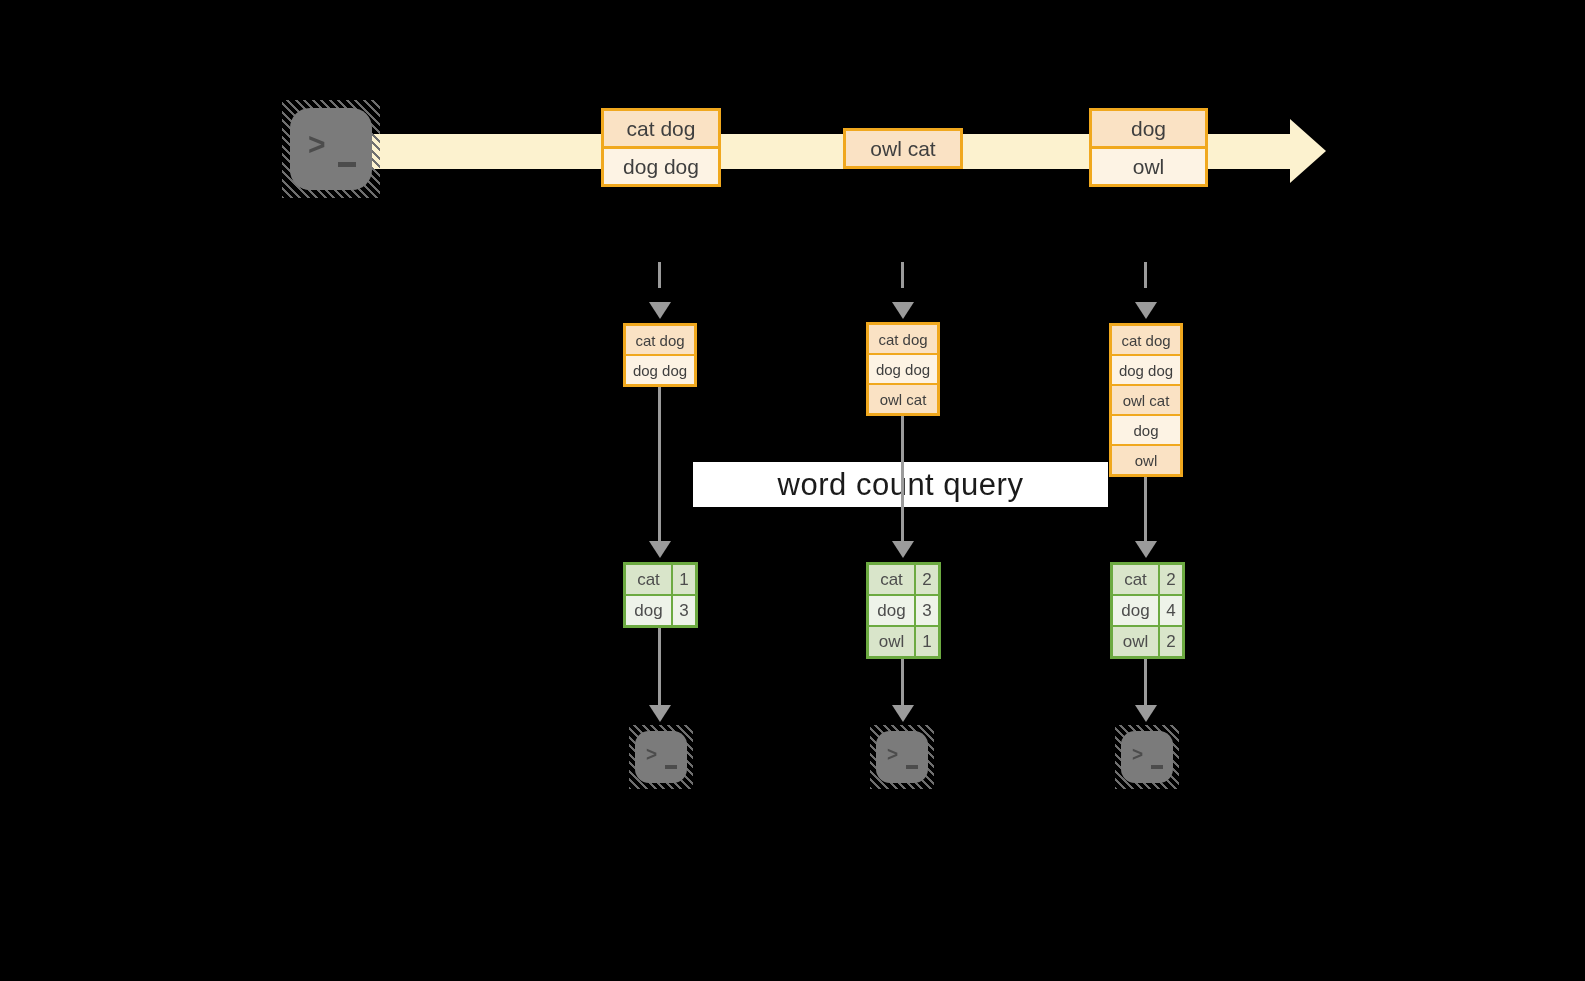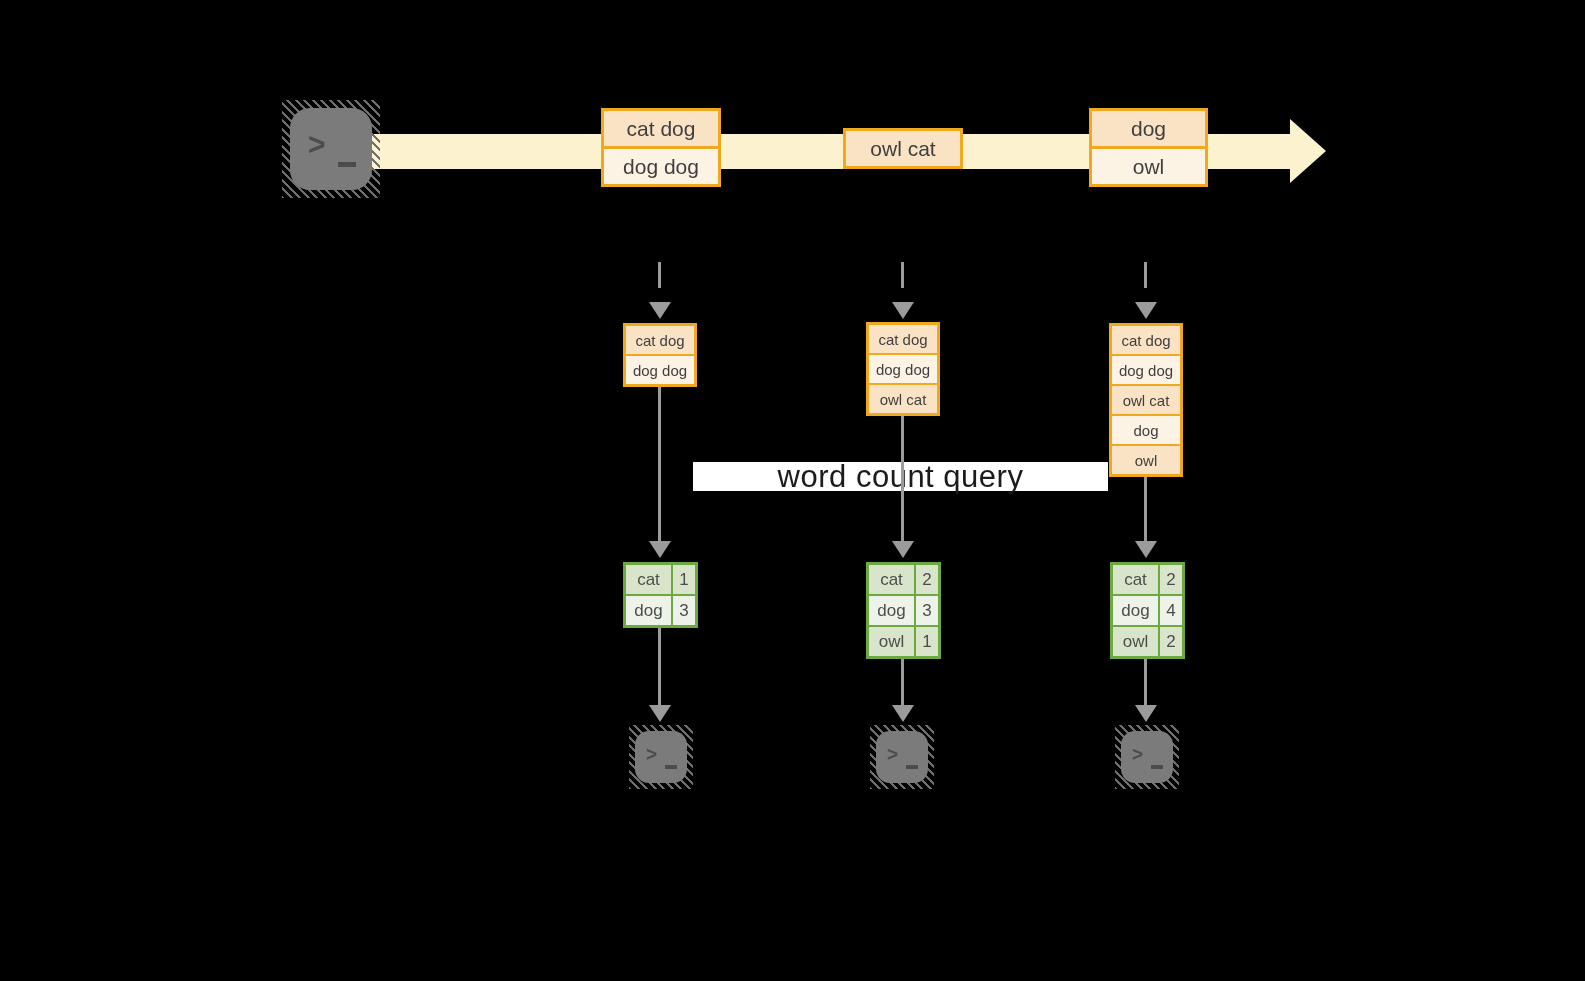--- a/index.html
+++ b/index.html
@@ -108,21 +108,21 @@
     <div class="orow peach">owl cat</div>
   </div>
   <div class="abs obox stack" style="left:1109px;top:323px;width:74px">
     <div class="orow peach">cat dog</div>
     <div class="orow cream">dog dog</div>
     <div class="orow peach">owl cat</div>
     <div class="orow cream">dog</div>
     <div class="orow peach">owl</div>
   </div>
 
-  <div class="abs queryband" style="left:693px;top:462px;width:415px;height:29px">
+  <div class="abs queryband" style="left:693px;top:462px;width:415px;height:45px">
     <span class="querytext">word count query</span>
   </div>
 
   <div class="abs vshaft" style="left:658px;top:387px;height:154px"></div>
   <div class="abs vhead" style="left:649px;top:541px"></div>
   <div class="abs vshaft" style="left:901px;top:416px;height:125px"></div>
   <div class="abs vhead" style="left:892px;top:541px"></div>
   <div class="abs vshaft" style="left:1144px;top:477px;height:64px"></div>
   <div class="abs vhead" style="left:1135px;top:541px"></div>
 

